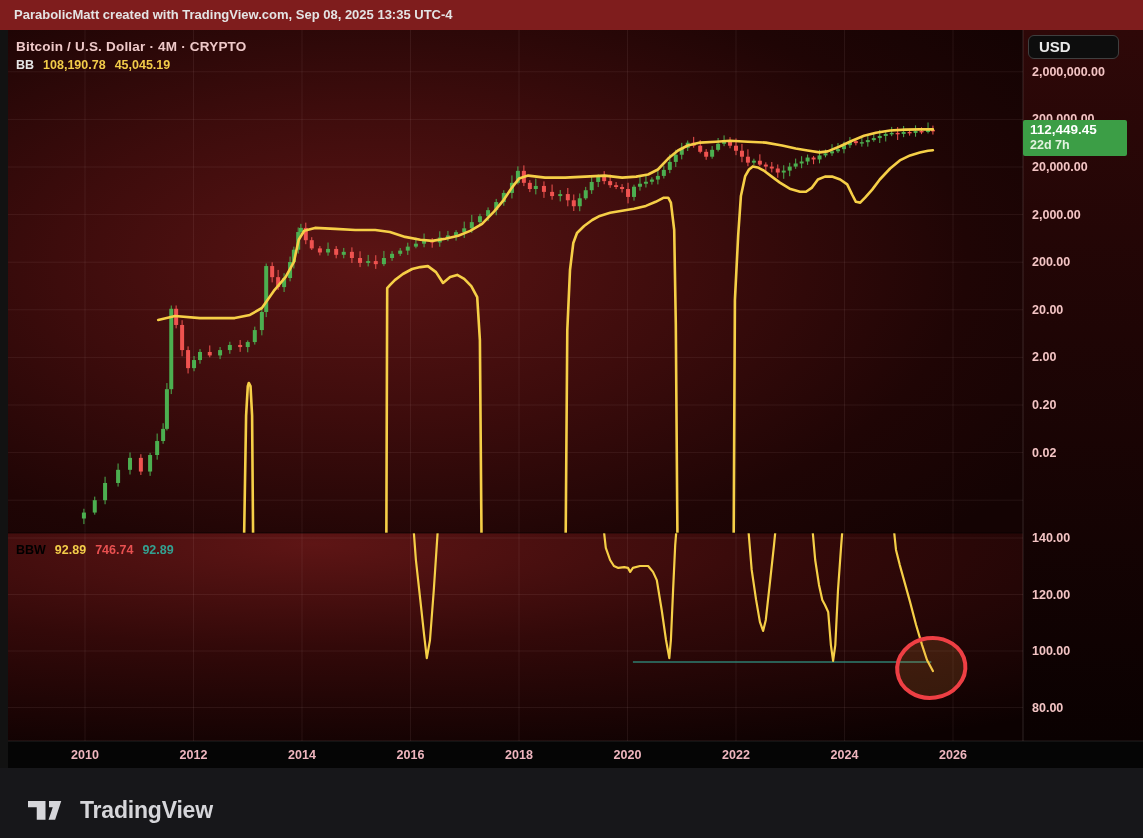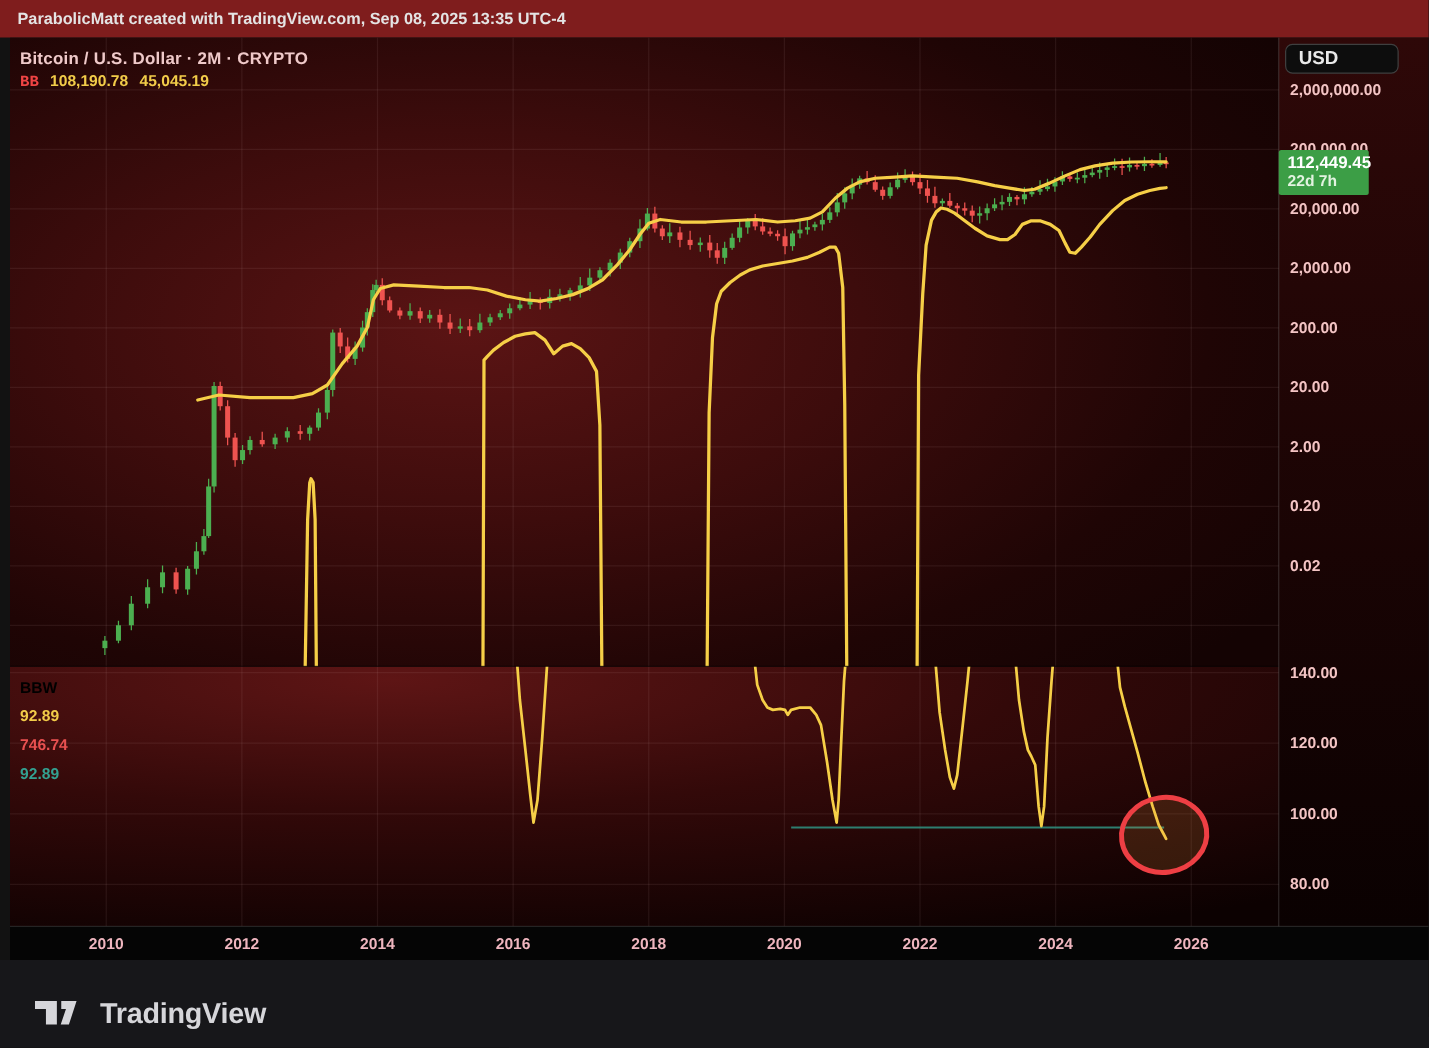--- a/index.html
+++ b/index.html
@@ -4,26 +4,26 @@
 <style>
   html,body{margin:0;padding:0;background:#121212;}
   body{width:1143px;height:838px;position:relative;overflow:hidden;font-family:"Liberation Sans",sans-serif;}
   #app{position:absolute;inset:0;width:1143px;height:838px;}
   .topbar{position:absolute;left:0;top:0;width:1143px;height:30px;background:#7f1d1d;color:#e4e4e4;
     font-size:13px;font-weight:600;line-height:30px;padding-left:14px;box-sizing:border-box;white-space:nowrap;}
   .chart-wrap{position:absolute;left:8px;top:30px;width:1135px;height:738px;}
   .legend{position:absolute;left:8px;top:9px;z-index:5;}
   .legend-title{font-size:13.5px;font-weight:700;color:#efc9c9;letter-spacing:.2px;}
   .legend-row{margin-top:4px;font-size:12.5px;font-weight:700;display:flex;gap:9px;align-items:baseline;}
-  .legend-row .lbl{color:#ef4444;font-family:Liberation Mono, monospace;}
+  .legend-row .lbl{color:#e5e5e5;}
   .val-yellow{color:#f2cc49;} .val-red{color:#e85050;} .val-teal{color:#33a191;}
-  .bbw-legend{position:absolute;left:8px;top:513px;z-index:5;font-size:12.5px;font-weight:700;display:flex;gap:9px;align-items:baseline;flex-direction:column;}
+  .bbw-legend{position:absolute;left:8px;top:513px;z-index:5;font-size:12.5px;font-weight:700;display:flex;gap:9px;align-items:baseline;}
   .usd-btn{position:absolute;left:1020px;top:5px;width:91px;height:24px;background:#0d0d0d;border:1px solid #3f3f3f;
     border-radius:6px;color:#e9e9e9;font-size:15px;font-weight:600;line-height:22px;padding-left:10px;box-sizing:border-box;z-index:6;}
-  .price-badge{position:absolute;left:1015px;top:90px;width:72px;background:#3c9e46;border-radius:2px;
+  .price-badge{position:absolute;left:1015px;top:90px;width:104px;background:#3c9e46;border-radius:2px;
     padding:2px 0 3px 7px;box-sizing:border-box;z-index:6;}
   .price-badge .pb-price{font-size:13.5px;font-weight:700;color:#ffffff;line-height:16px;}
   .price-badge .pb-cd{font-size:12.5px;font-weight:600;color:#e2f3e0;line-height:15px;}
   .footer{position:absolute;left:0;top:768px;width:1143px;height:84px;background:#17171a;display:flex;
     align-items:center;padding-left:28px;box-sizing:border-box;gap:10px;}
   .footer .logo-text{font-size:23px;font-weight:700;color:#d6d6da;letter-spacing:-.2px;}
   svg text{font-family:"Liberation Sans",sans-serif;}
   .axis-txt{fill:#f3c4c4;font-size:12.5px;font-weight:600;}
   .year-txt{fill:#efb6bf;font-size:12.5px;font-weight:600;}
 </style>
@@ -387,21 +387,21 @@
           <text x="402.5" y="729" text-anchor="middle" class="year-txt">2016</text>
           <text x="511" y="729" text-anchor="middle" class="year-txt">2018</text>
           <text x="619.5" y="729" text-anchor="middle" class="year-txt">2020</text>
           <text x="728" y="729" text-anchor="middle" class="year-txt">2022</text>
           <text x="836.5" y="729" text-anchor="middle" class="year-txt">2024</text>
           <text x="945" y="729" text-anchor="middle" class="year-txt">2026</text>
         </g>
       </svg>
 
     <div class="legend">
-      <div class="legend-title">Bitcoin / U.S. Dollar · 2M · CRYPTO</div>
+      <div class="legend-title">Bitcoin / U.S. Dollar · 4M · CRYPTO</div>
       <div class="legend-row">
         <span class="lbl">BB</span>
         <span class="val-yellow">108,190.78</span>
         <span class="val-yellow">45,045.19</span>
       </div>
     </div>
 
     <div class="bbw-legend">
       <span class="lbl">BBW</span>
       <span class="val-yellow">92.89</span>

